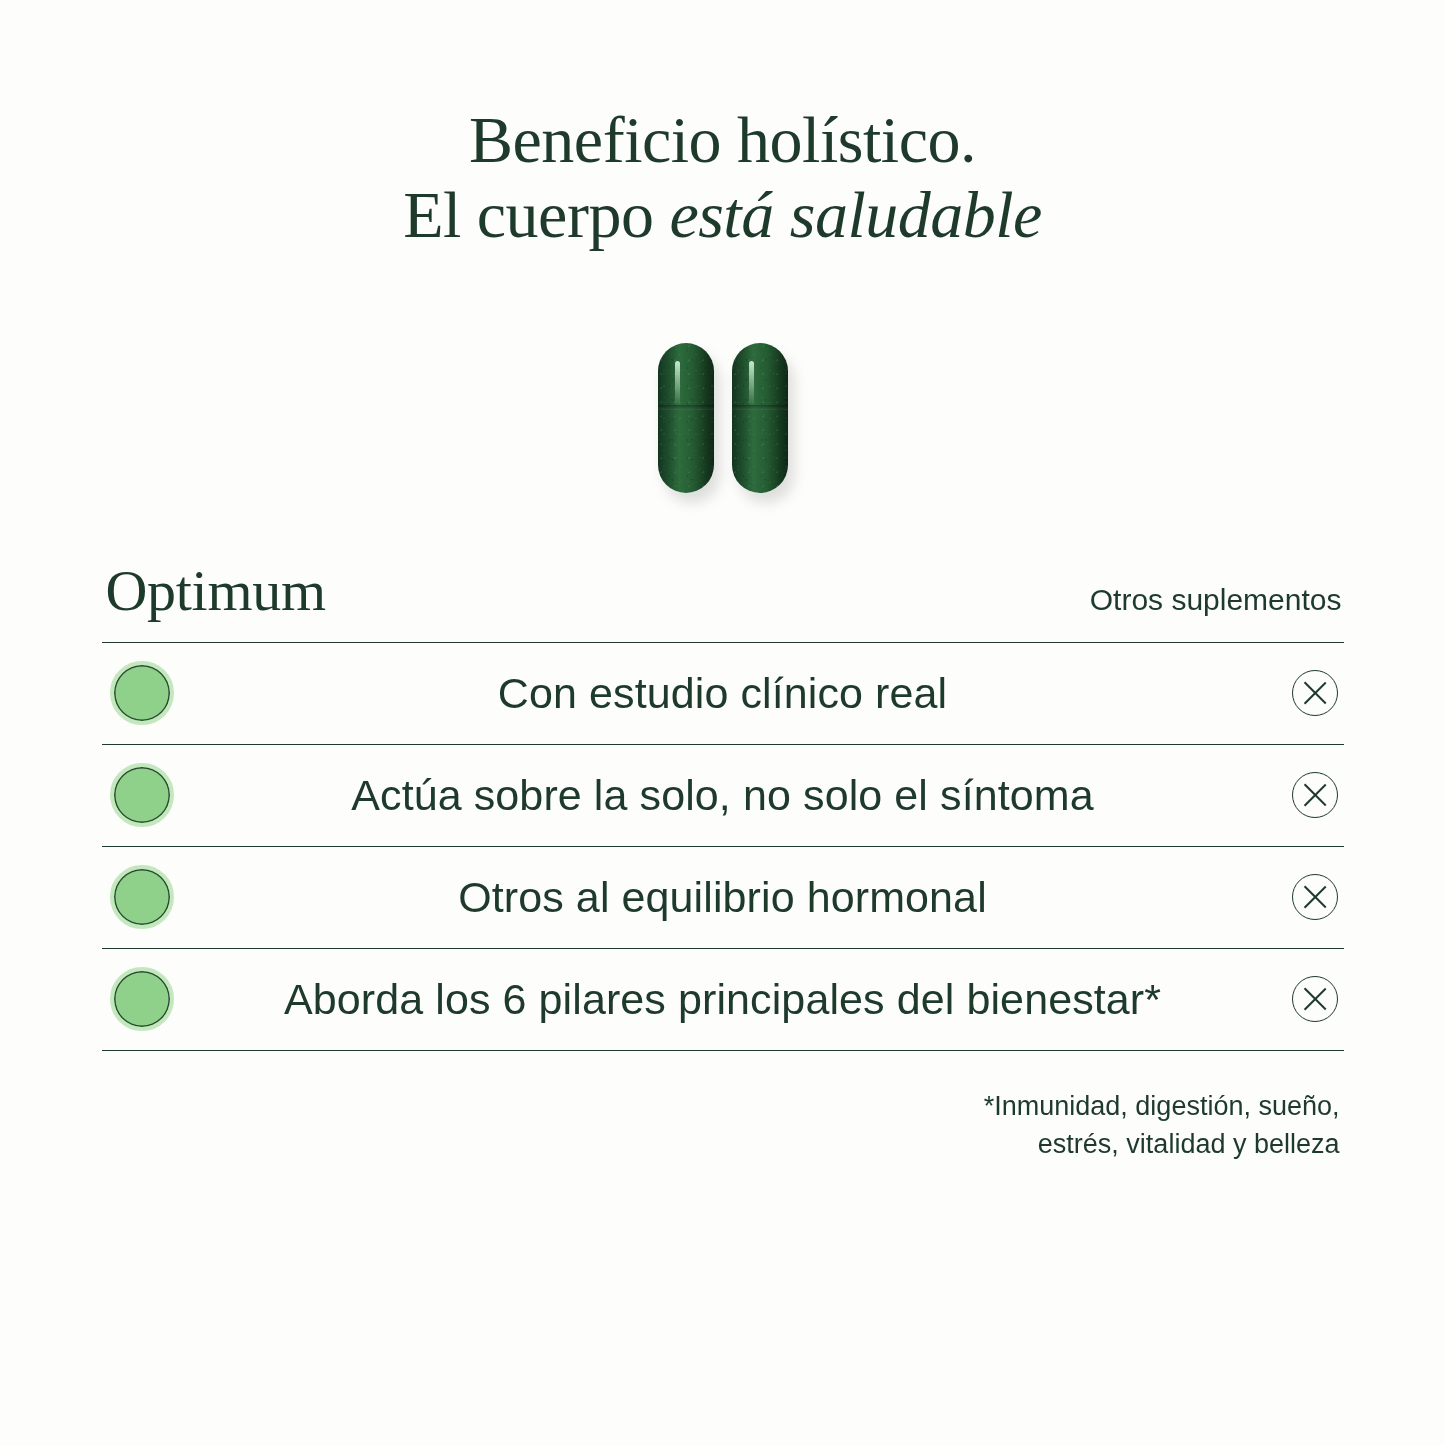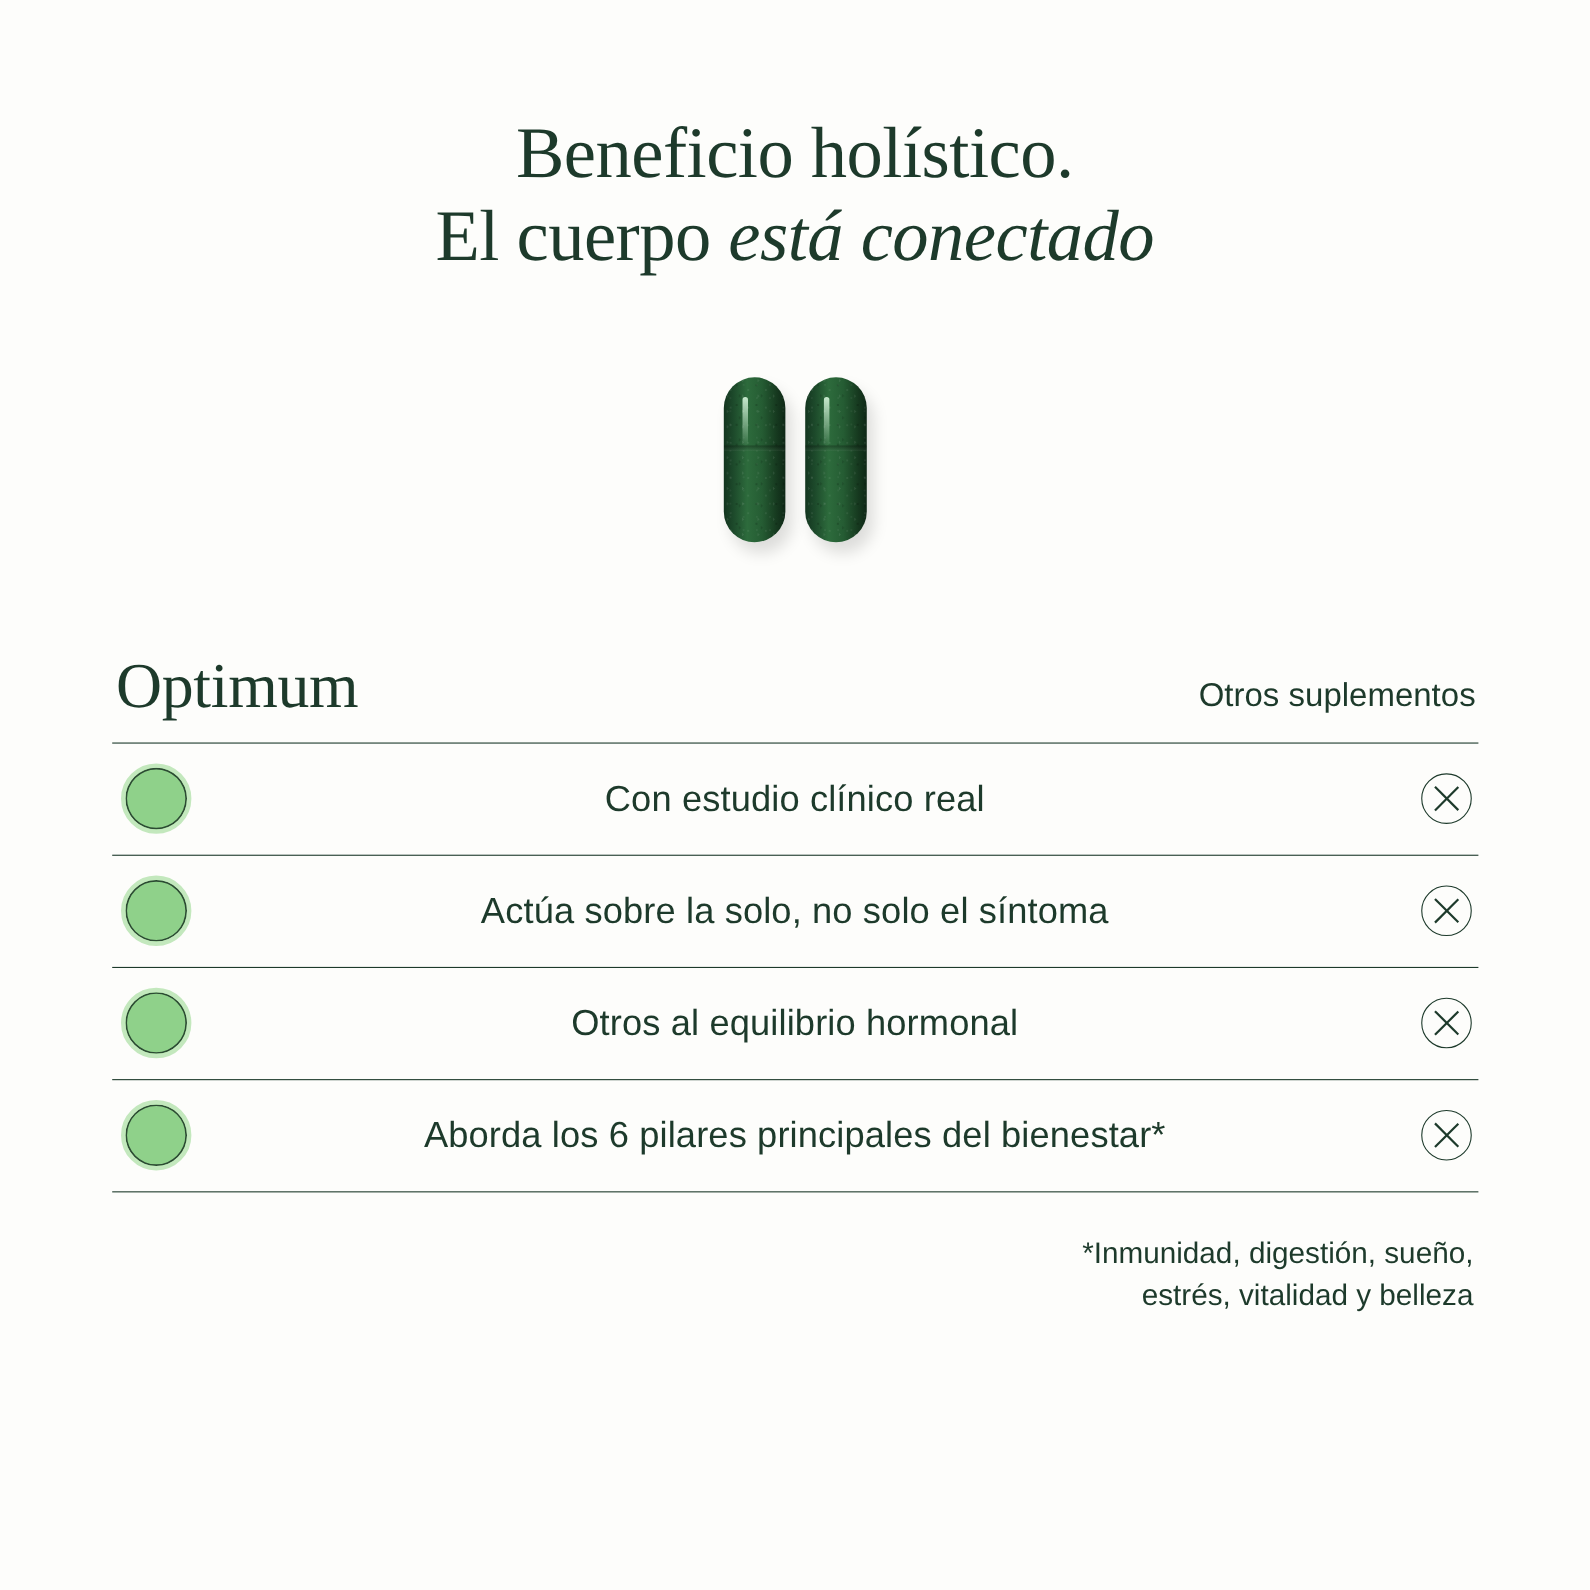--- a/index.html
+++ b/index.html
@@ -115,21 +115,20 @@
     justify-content: space-between;
     padding-bottom: 22px;
   }
   .brand-name {
     font-family: "Liberation Serif", serif;
     font-size: 58px;
     line-height: 1.0;
     color: #1d3a2b;
     letter-spacing: -0.3px;
     padding-left: 4px;
-    margin-top: 33px;
   }
   .others-label {
     text-align: center;
     font-size: 30px;
     line-height: 1.28;
     color: #1d3a2b;
     padding-right: 2px;
   }
 
   .rows { border-top: 1.6px solid #1d3a2b; }
@@ -153,21 +152,21 @@
     height: 64px;
     border-radius: 50%;
     background: #8fd18a;
     border: 4px solid #c3e8bd;
     box-shadow: inset 0 0 0 1.5px #2c4a33;
   }
 
   .cell-label {
     flex: 1;
     text-align: center;
-    font-size: 33px;
+    font-size: 43px;
     color: #1d3a2b;
     letter-spacing: 0.1px;
   }
 
   .cell-x {
     width: 130px;
     display: flex;
     justify-content: flex-end;
     align-items: center;
     padding-right: 6px;
@@ -203,21 +202,21 @@
   }
 </style>
 </head>
 <body>
 
 <div class="page">
 
   <div class="headline">
     <div class="line1">Beneficio holístico.</div>
     <div class="line2">
-      <span>El cuerpo </span><span class="em">está conectado</span>
+      <span>El cuerpo </span><span class="em">está saludable</span>
     </div>
   </div>
 
   <div class="capsule-area">
     <div class="capsule">
         <div class="grain"></div>
       </div>
     <div class="capsule">
         <div class="grain"></div>
       </div>

